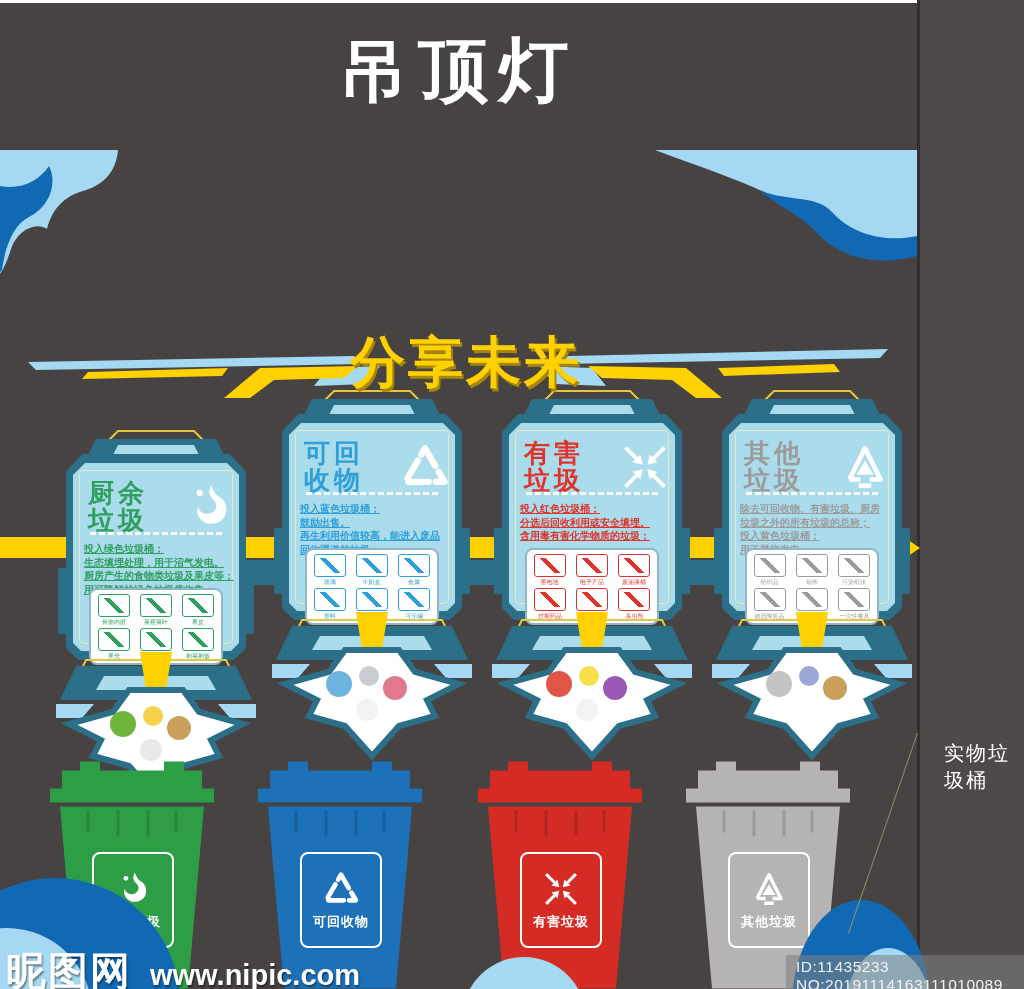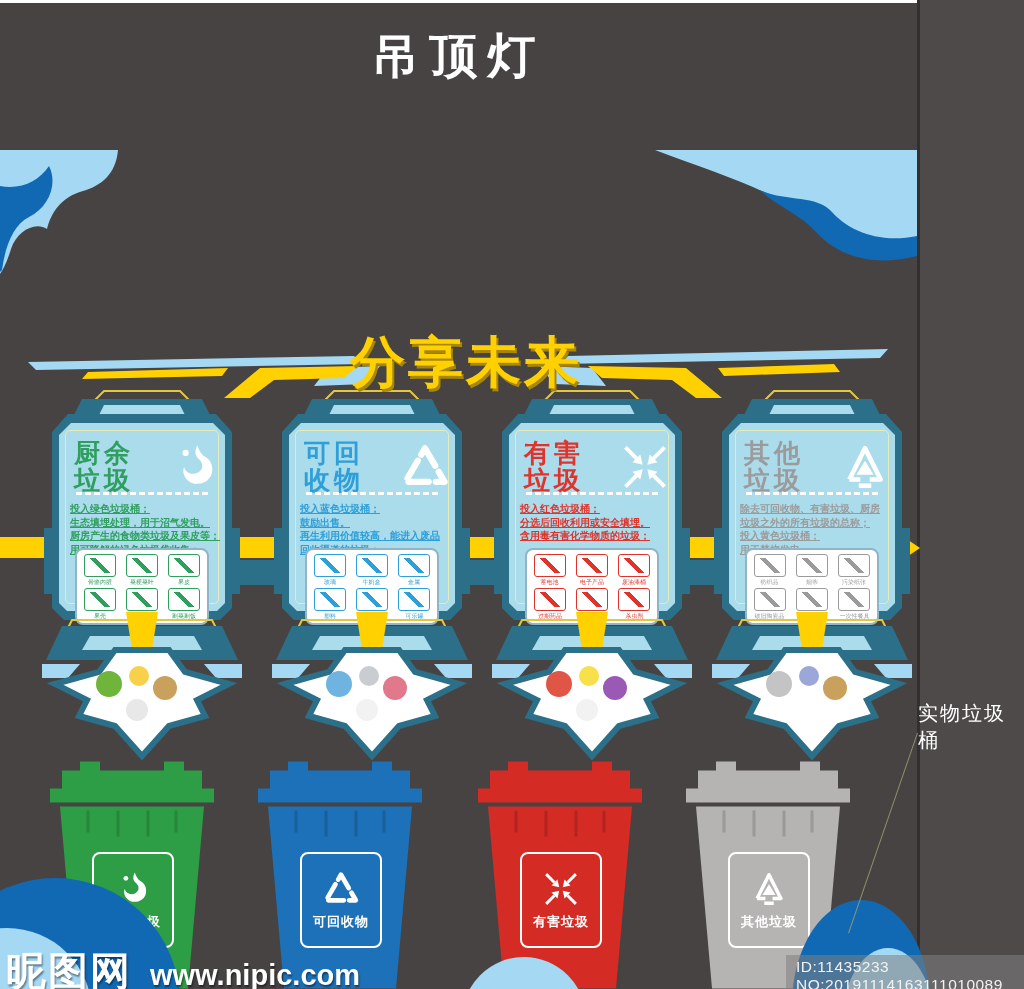--- a/index.html
+++ b/index.html
@@ -3,40 +3,40 @@
 <meta charset="utf-8">
 <style>
   html,body{margin:0;padding:0;background:#2b2928;}
   #stage{position:relative;width:1024px;height:989px;overflow:hidden;
          background:#474342;font-family:"Liberation Sans","DejaVu Sans",sans-serif;}
   .abs{position:absolute;}
 
   
   #topline{left:0;top:0;width:1024px;height:3px;background:#ffffff;}
   #page-title{left:0;top:24px;width:917px;text-align:center;color:#ffffff;
-              font-size:48px;font-weight:bold;letter-spacing:10px;}
+              font-size:70px;font-weight:bold;letter-spacing:10px;}
 
   
   #side-strip{left:917px;top:0;width:107px;height:989px;background:#4e4a49;
               border-left:3px solid rgba(28,26,25,.55);}
 
   
   #banner-title{left:350px;top:326px;font-size:55px;font-weight:900;color:#ffd100;
                 letter-spacing:3px;text-shadow:2px 3px 0 #a8860a;z-index:3;}
   #banner-wings{left:28px;top:336px;z-index:2;}
 
   
   #band{left:0;top:537px;width:887px;height:21px;background:#ffd100;z-index:1;}
   #band-arrowhead{left:886px;top:525px;width:0;height:0;border-left:34px solid #ffd100;
                   border-top:23px solid transparent;border-bottom:23px solid transparent;z-index:1;}
   .conn{top:560px;height:25px;background:#2c6f88;z-index:1;}
 
   
   .col{top:390px;width:180px;height:380px;z-index:2;}
-  .col.c0{left:52px;color:#2f9e5f;}
+  .col.c0{left:66px;color:#2f9e5f;margin-top:40px;}
   .col.c1{left:282px;color:#2e9fd8;}
   .col.c2{left:502px;color:#df342c;}
   .col.c3{left:722px;color:#9b9b9b;}
   .tabsvg{left:0;top:-2px;}
   .pbody{left:0;top:24px;width:180px;height:206px;background:#2c6f88;
          clip-path:polygon(0 18px,16px 0,calc(100% - 16px) 0,100% 18px,
                            100% calc(100% - 12px),calc(100% - 12px) 100%,
                            12px 100%,0 calc(100% - 12px));}
   .pinner{left:7px;top:33px;width:166px;height:188px;background:#abdcec;
           clip-path:polygon(0 12px,12px 0,calc(100% - 12px) 0,100% 12px,
@@ -74,21 +74,21 @@
   
   .wave{z-index:0;}
   .circ{border-radius:50%;}
   #wave-bl-dark{left:-70px;top:878px;width:250px;height:250px;background:#1169b4;z-index:3;}
   #wave-bl-light{left:-78px;top:928px;width:170px;height:170px;background:#a5d9f3;z-index:3;}
   #wave-bm-light{left:462px;top:957px;width:124px;height:124px;background:#a5d9f3;z-index:3;}
   #wave-br-dark{left:792px;top:900px;width:138px;height:210px;background:#1169b4;z-index:3;}
   #wave-br-light{left:842px;top:948px;width:92px;height:150px;background:#a5d9f3;z-index:3;}
 
   
-  #bins-annotation{left:918px;top:700px;color:#ffffff;font-size:20px;letter-spacing:2px;z-index:4;}
+  #bins-annotation{left:918px;top:740px;color:#ffffff;font-size:20px;letter-spacing:2px;z-index:4;padding-left:26px;}
   #leader-line{left:918px;top:733px;width:212px;height:1px;background:#9a9a72;opacity:.85;
                transform:rotate(109deg);transform-origin:0 0;z-index:4;}
 
   
   #wm-left{left:6px;top:944px;z-index:5;color:#ffffff;display:flex;align-items:baseline;gap:10px;
            text-shadow:1px 2px 2px rgba(0,0,0,.45);}
   #wm-left .logo{font-size:40px;font-weight:900;letter-spacing:2px;}
   #wm-left .url{font-size:29px;font-weight:bold;margin-left:8px;}
   #wm-right{left:786px;top:955px;z-index:5;background:rgba(128,128,128,.55);color:#f2f2f2;
             font-size:15.5px;padding:3px 10px;letter-spacing:.5px;}

